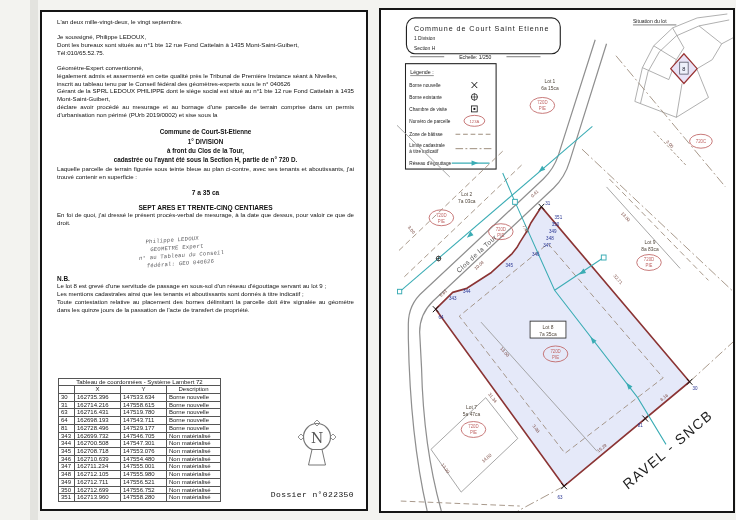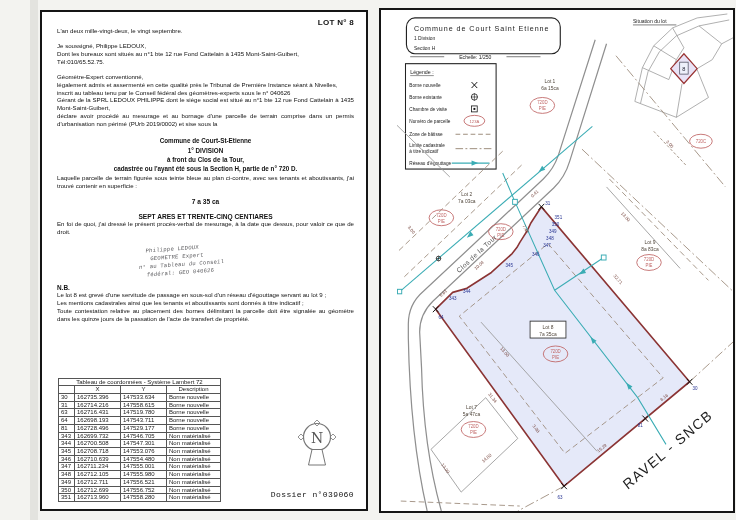--- a/index.html
+++ b/index.html
@@ -56,21 +56,20 @@
   .t-123{font-size:4.4px;fill:#c06666;text-anchor:middle;}
   .t-8{font-size:6px;fill:#223;text-anchor:middle;}
 </style>
 </head>
 <body>
 
 <div class="scan-edge"></div>
 
 <div class="page" id="page-left">
   <div class="doc-flow">
-    <div class="lot-no">LOT N° 8</div>
 
     <p class="mt8">L'an deux mille-vingt-deux, le vingt septembre.</p>
 
     <div class="mt7">
       <div class="ln">Je soussigné, Philippe LEDOUX,</div>
       <div class="ln">Dont les bureaux sont situés au n°1 bte 12 rue Fond Cattelain à 1435 Mont-Saint-Guibert,</div>
       <div class="ln">Tél:010/65.52.75.</div>
     </div>
 
     <div class="mt7">
@@ -217,21 +216,21 @@
 
   <div class="compass">
     <svg viewBox="0 0 46 64">
       <circle cx="23" cy="18" r="13.5" fill="none" stroke="#777" stroke-width="1.2"></circle>
       <path d="M23,1 l3,3 -3,3 -3,-3 Z M4,18 l3,-3 3,3 -3,3 Z M42,18 l-3,-3 -3,3 3,3 Z" fill="none" stroke="#777" stroke-width="0.8"></path>
       <text x="23" y="23.5" text-anchor="middle" font-family="DejaVu Serif, serif" font-size="14" fill="#555">N</text>
       <path d="M18,30.5 L28,30.5 L31.5,46 L14.5,46 Z" fill="#fff" stroke="#777" stroke-width="1"></path>
     </svg>
   </div>
 
-  <div class="dossier">Dossier n°039060</div>
+  <div class="dossier">Dossier n°022350</div>
 </div>
 
 <div class="page" id="page-right">
 <svg viewBox="0 0 356 504" preserveAspectRatio="none">
 
   <g>
     <rect x="10" y="8" width="163" height="36" rx="9" fill="#fff" stroke="#222" stroke-width="1.2"></rect>
     <text class="t-hdr" x="18" y="21">Commune de Court Saint Etienne</text>
     <text class="t-sub" x="18" y="30.5">1 Division</text>
     <text class="t-sub" x="18" y="40">Section H</text>

